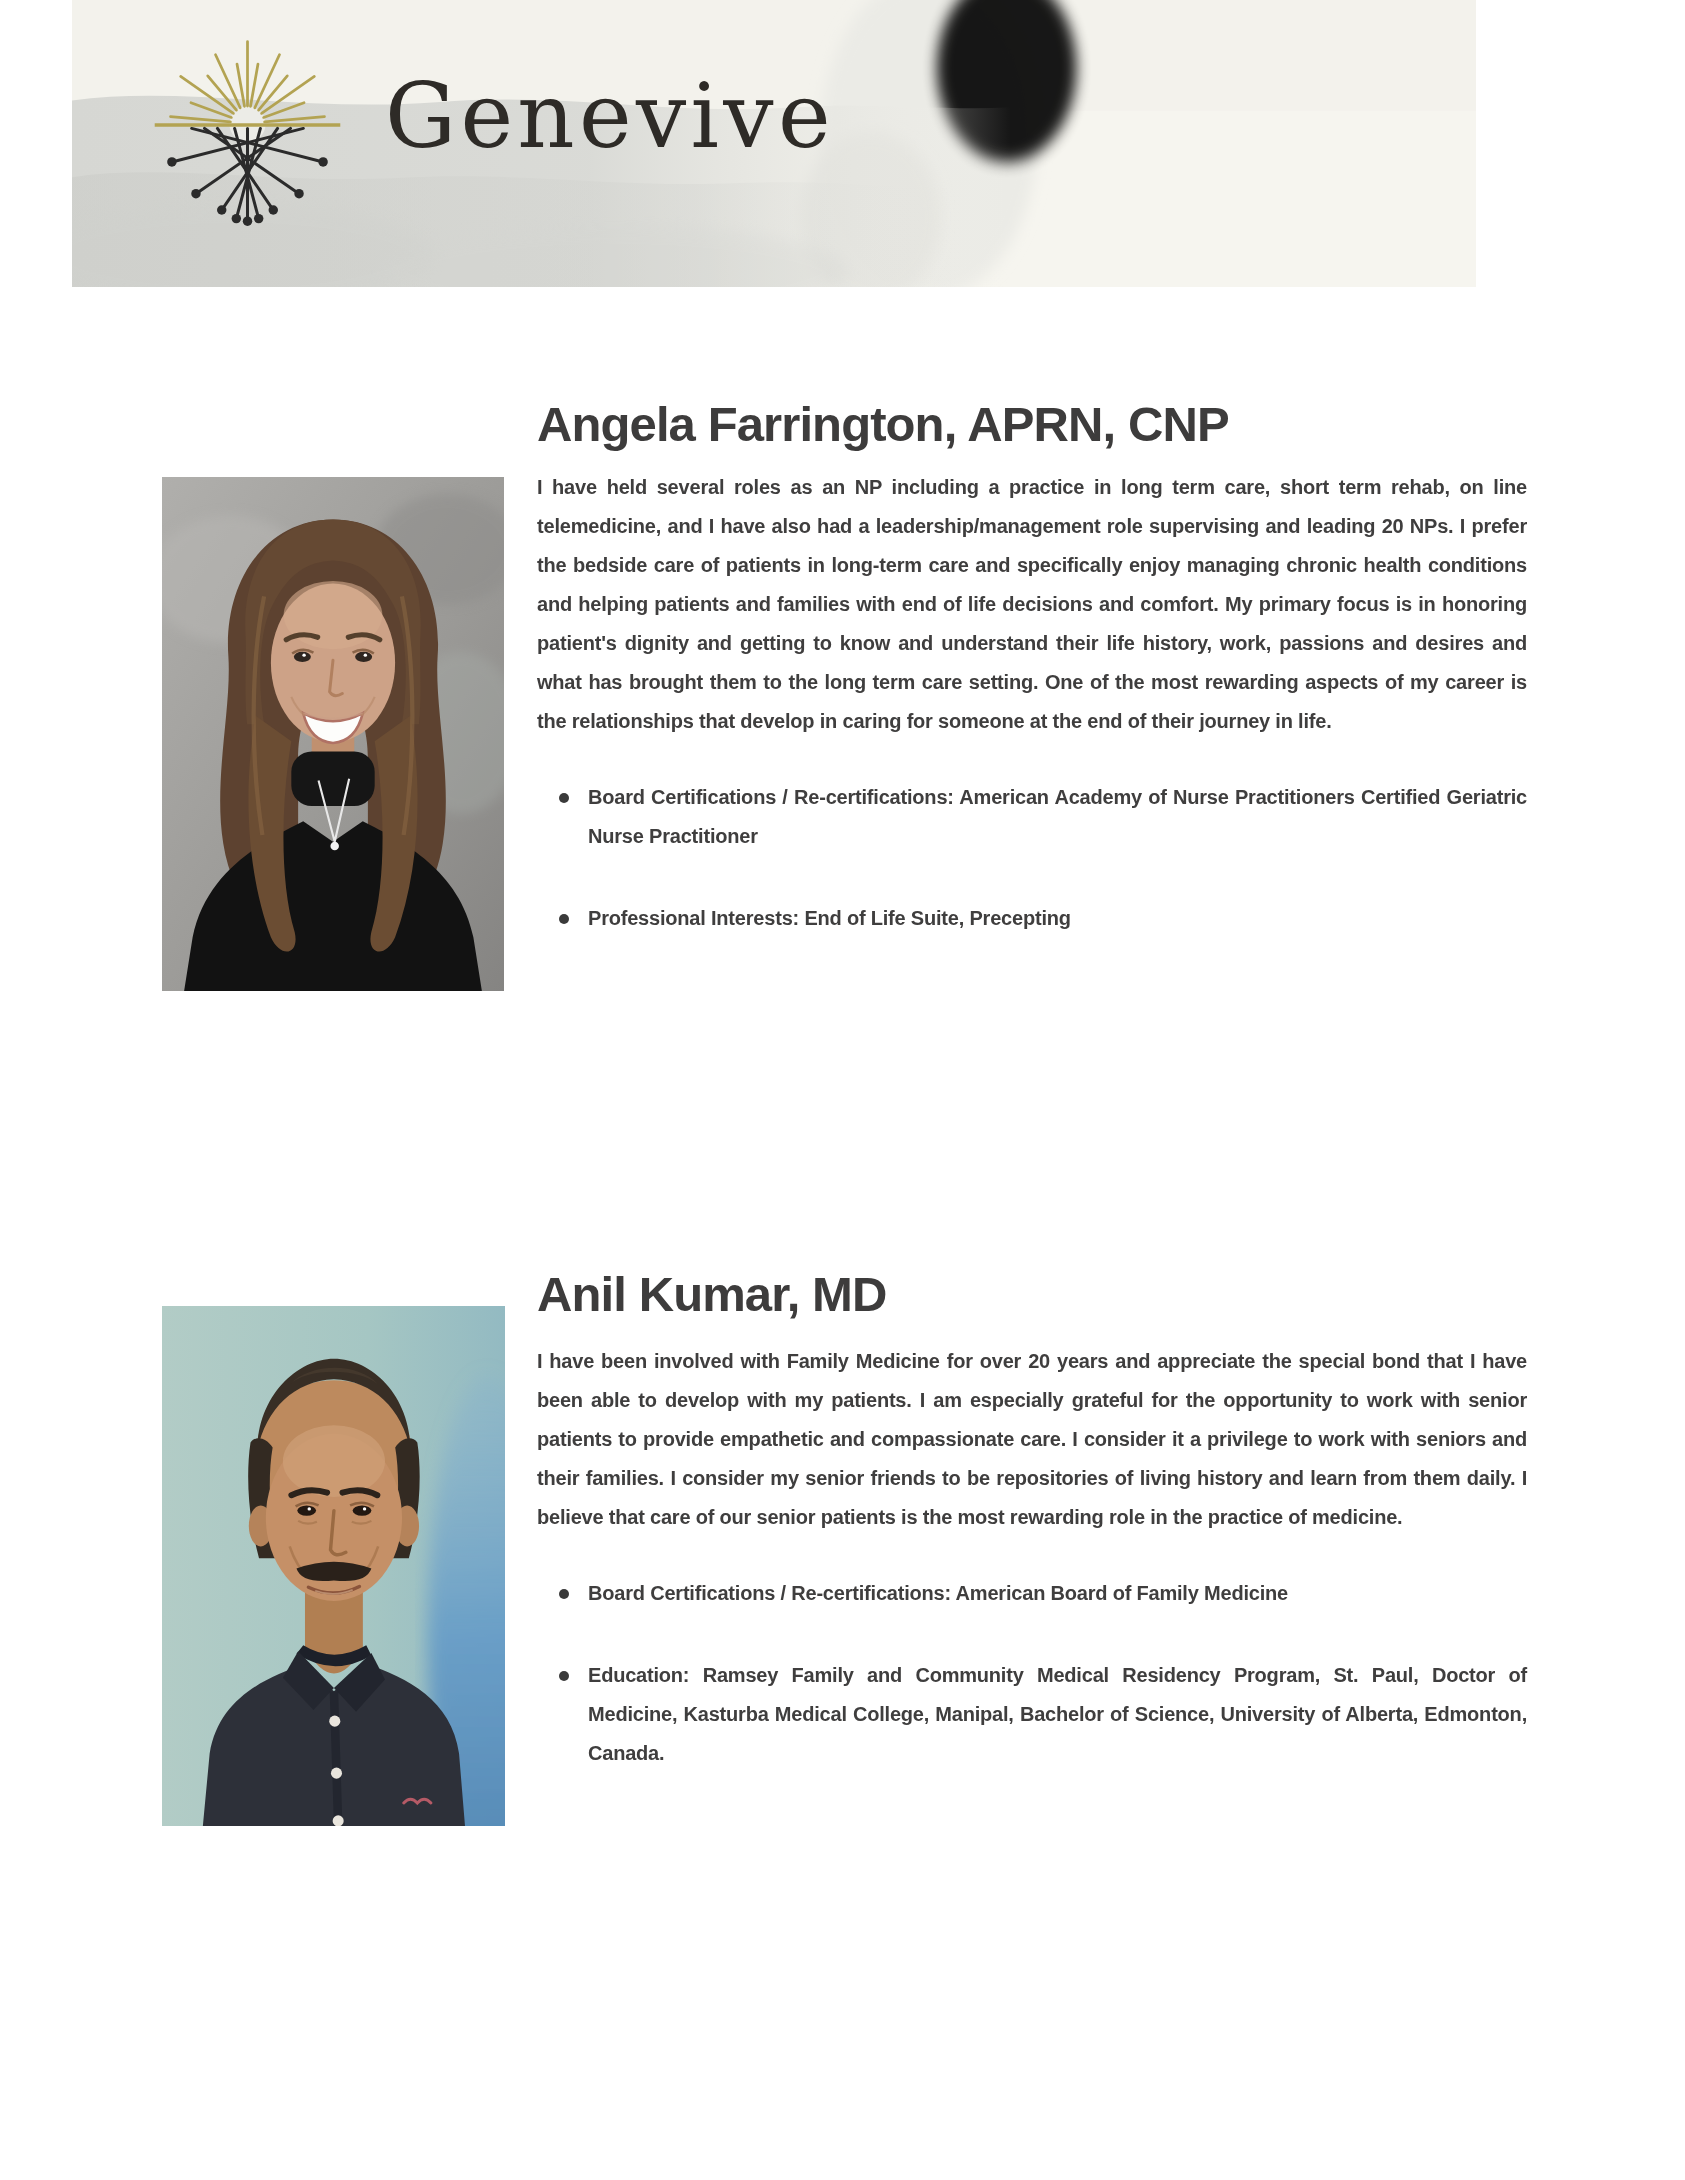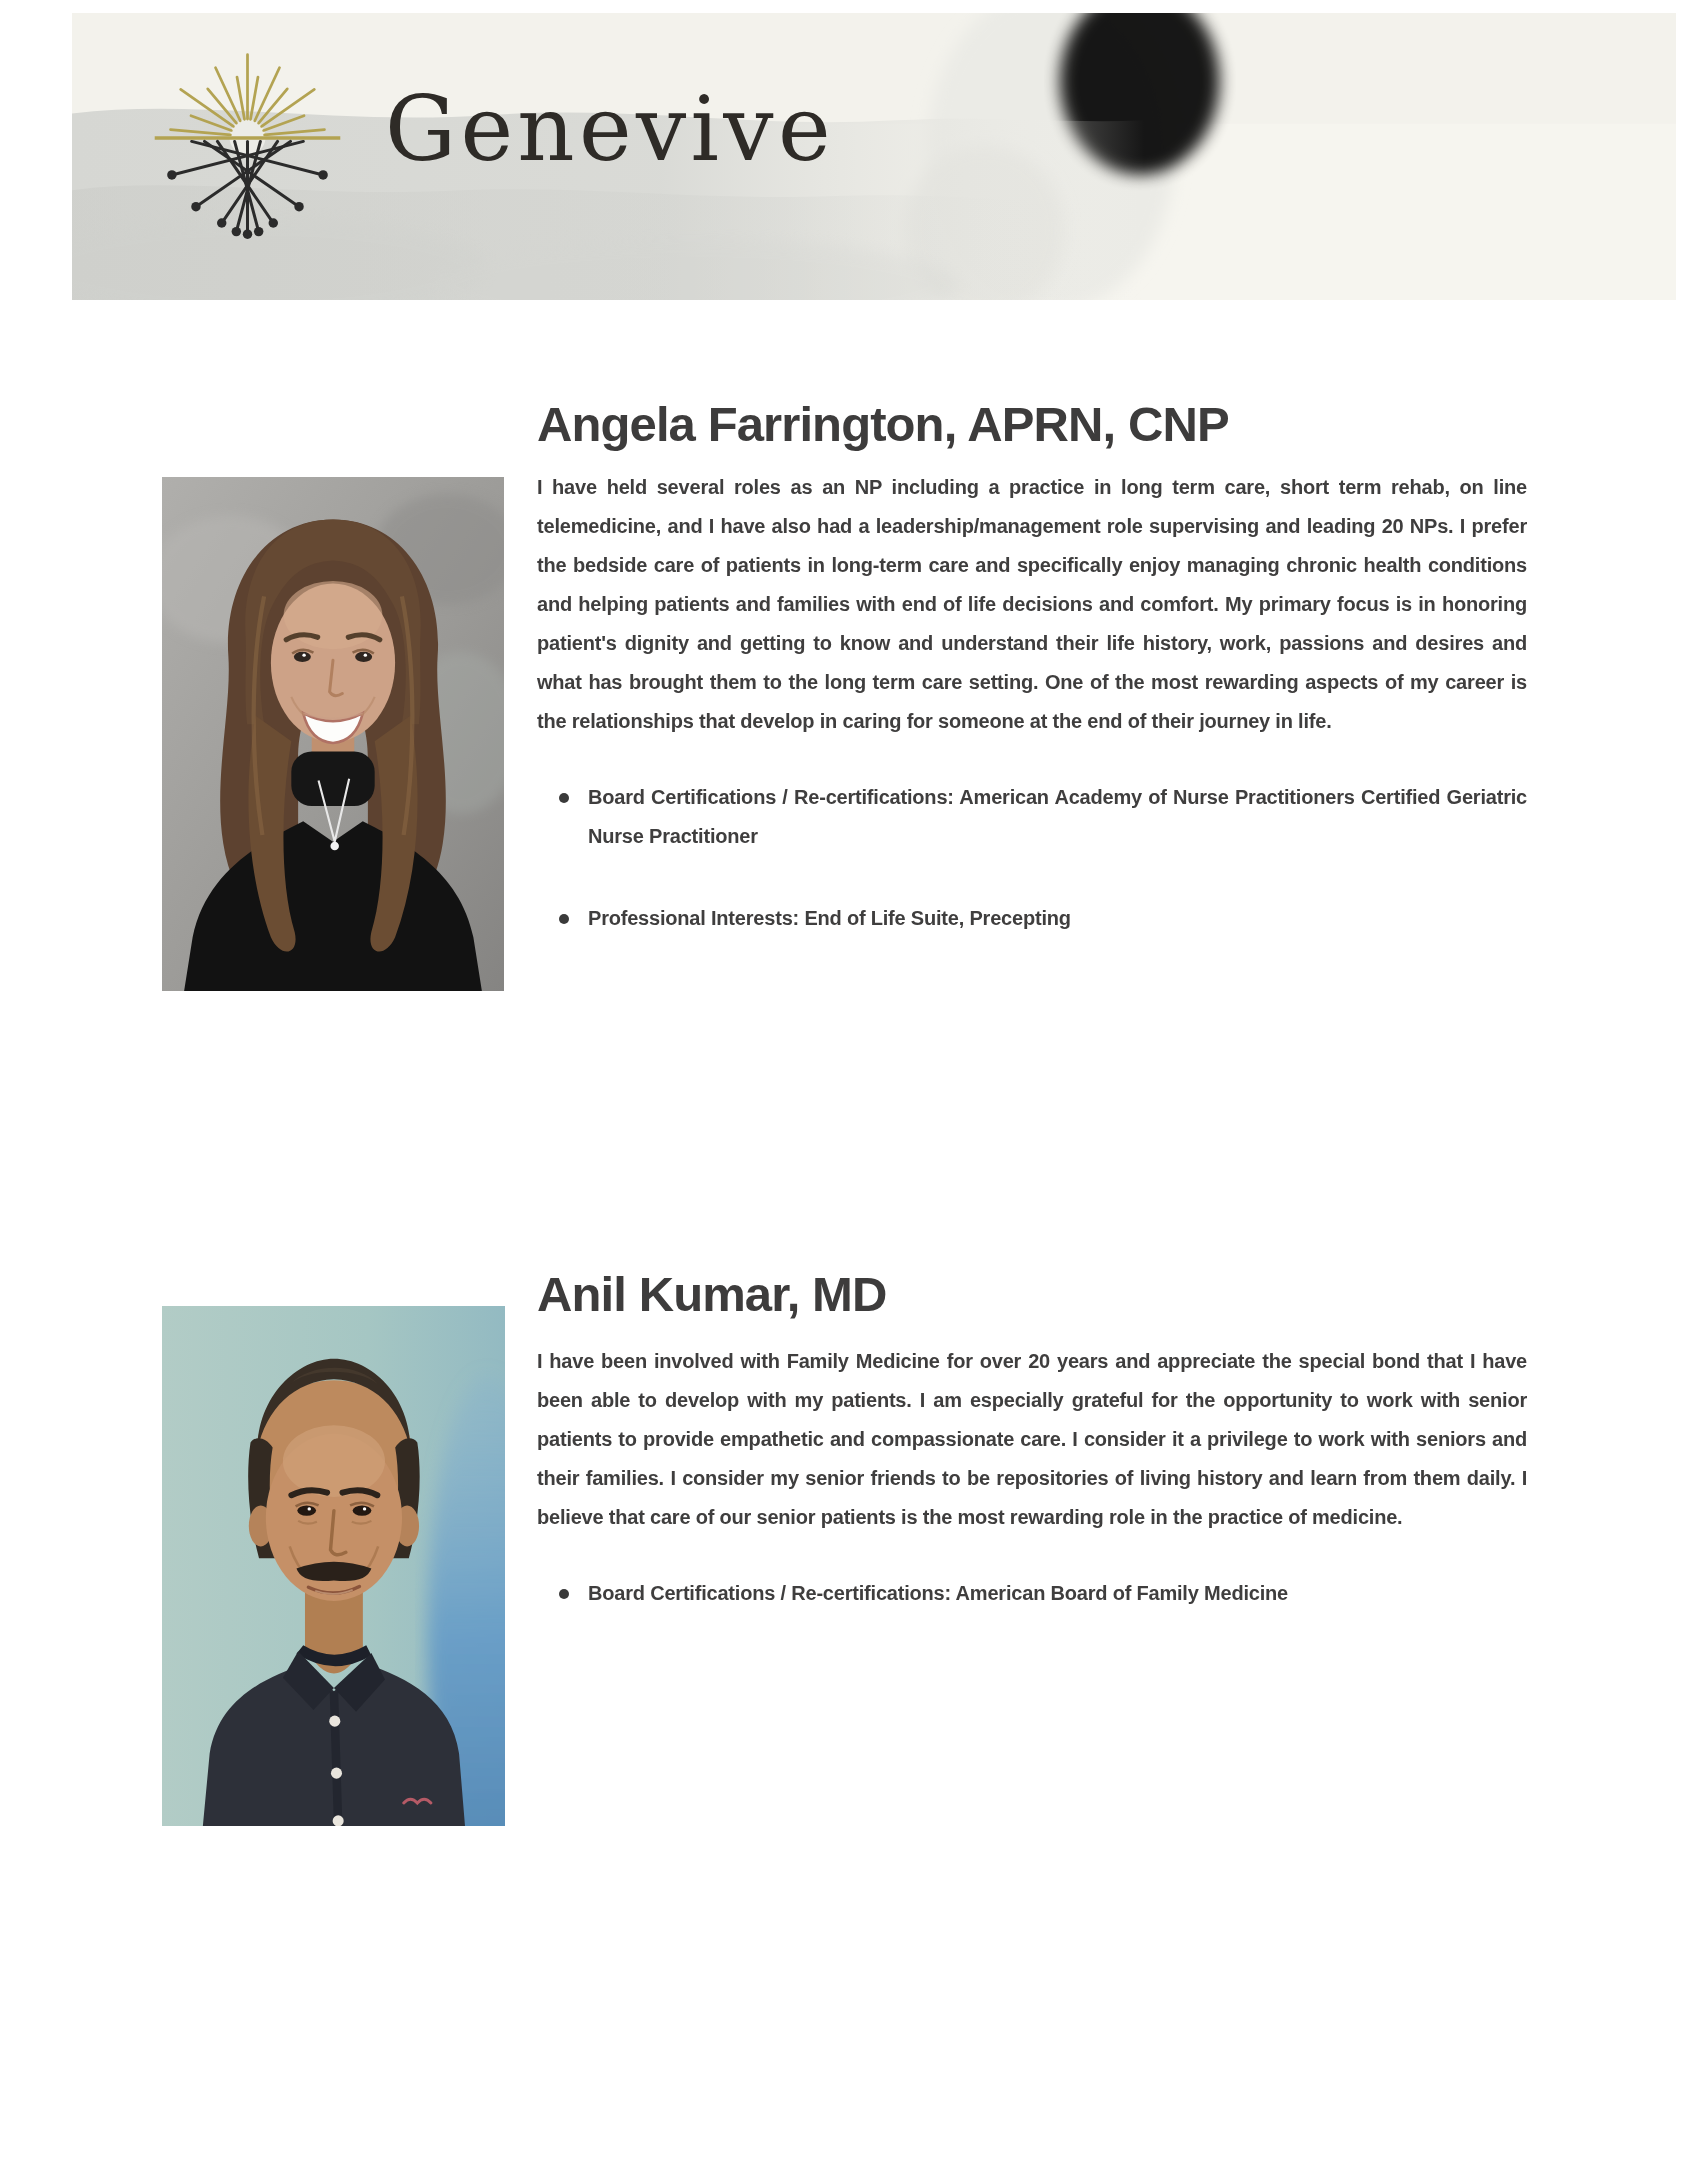--- a/index.html
+++ b/index.html
@@ -5,21 +5,21 @@
   html,body{margin:0;padding:0;background:#ffffff;}
   .page{
     position:relative;
     width:1686px;height:2181px;
     background:#ffffff;
     font-family:"Liberation Sans",sans-serif;
     overflow:hidden;
   }
   
   .banner{
-    position:absolute;left:72px;top:13px;width:1604px;height:287px;
+    position:absolute;left:72px;top:0;width:1404px;height:287px;
     background:#f6f5ef;overflow:hidden;
   }
   .banner-art{position:absolute;left:0;top:0;width:100%;height:100%;}
   .logo-mark{position:absolute;left:81px;top:32px;width:189px;height:204px;}
   .wordmark{
     position:absolute;left:313px;top:68px;
     font-family:"DejaVu Serif",serif;
     font-size:89px;line-height:1.1;letter-spacing:4.3px;
     color:#2e2b27;font-weight:400;
   }
@@ -283,19 +283,20 @@
 
         <path d="M172,330 Q202,344 232,329" stroke="#8b543b" stroke-width="4" fill="none" stroke-linecap="round"></path>
         <path d="M180,334 Q202,342 224,333" stroke="#d9b090" stroke-width="2" fill="none" opacity="0.6"></path>
       </svg>
     </div>
 
     <div class="profile-text x2">
       <p>I have been involved with Family Medicine for over 20 years and appreciate the special bond that I have been able to develop with my patients. I am especially grateful for the opportunity to work with senior patients to provide empathetic and compassionate care. I consider it a privilege to work with seniors and their families. I consider my senior friends to be repositories of living history and learn from them daily. I believe that care of our senior patients is the most rewarding role in the practice of medicine.</p>
       <ul>
         <li>Board Certifications / Re-certifications: American Board of Family Medicine</li>
+        <li>Education: Ramsey Family and Community Medical Residency Program, St. Paul, Doctor of Medicine, Kasturba Medical College, Manipal, Bachelor of Science, University of Alberta, Edmonton, Canada.</li>
       </ul>
     </div>
   </section>
 
 
 </div>
 
 
 </body></html>

